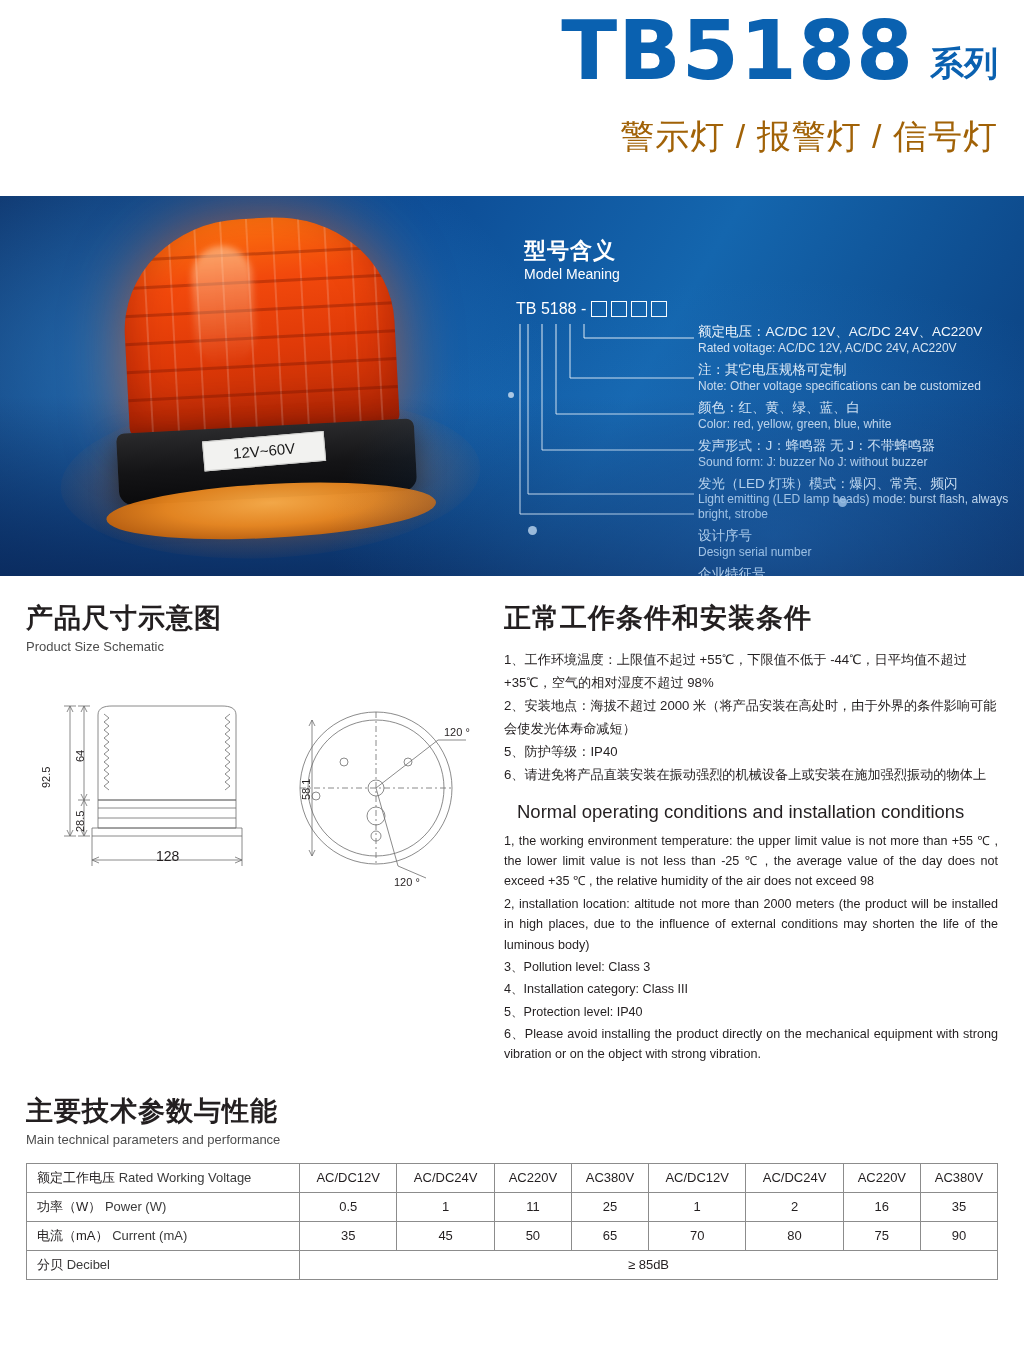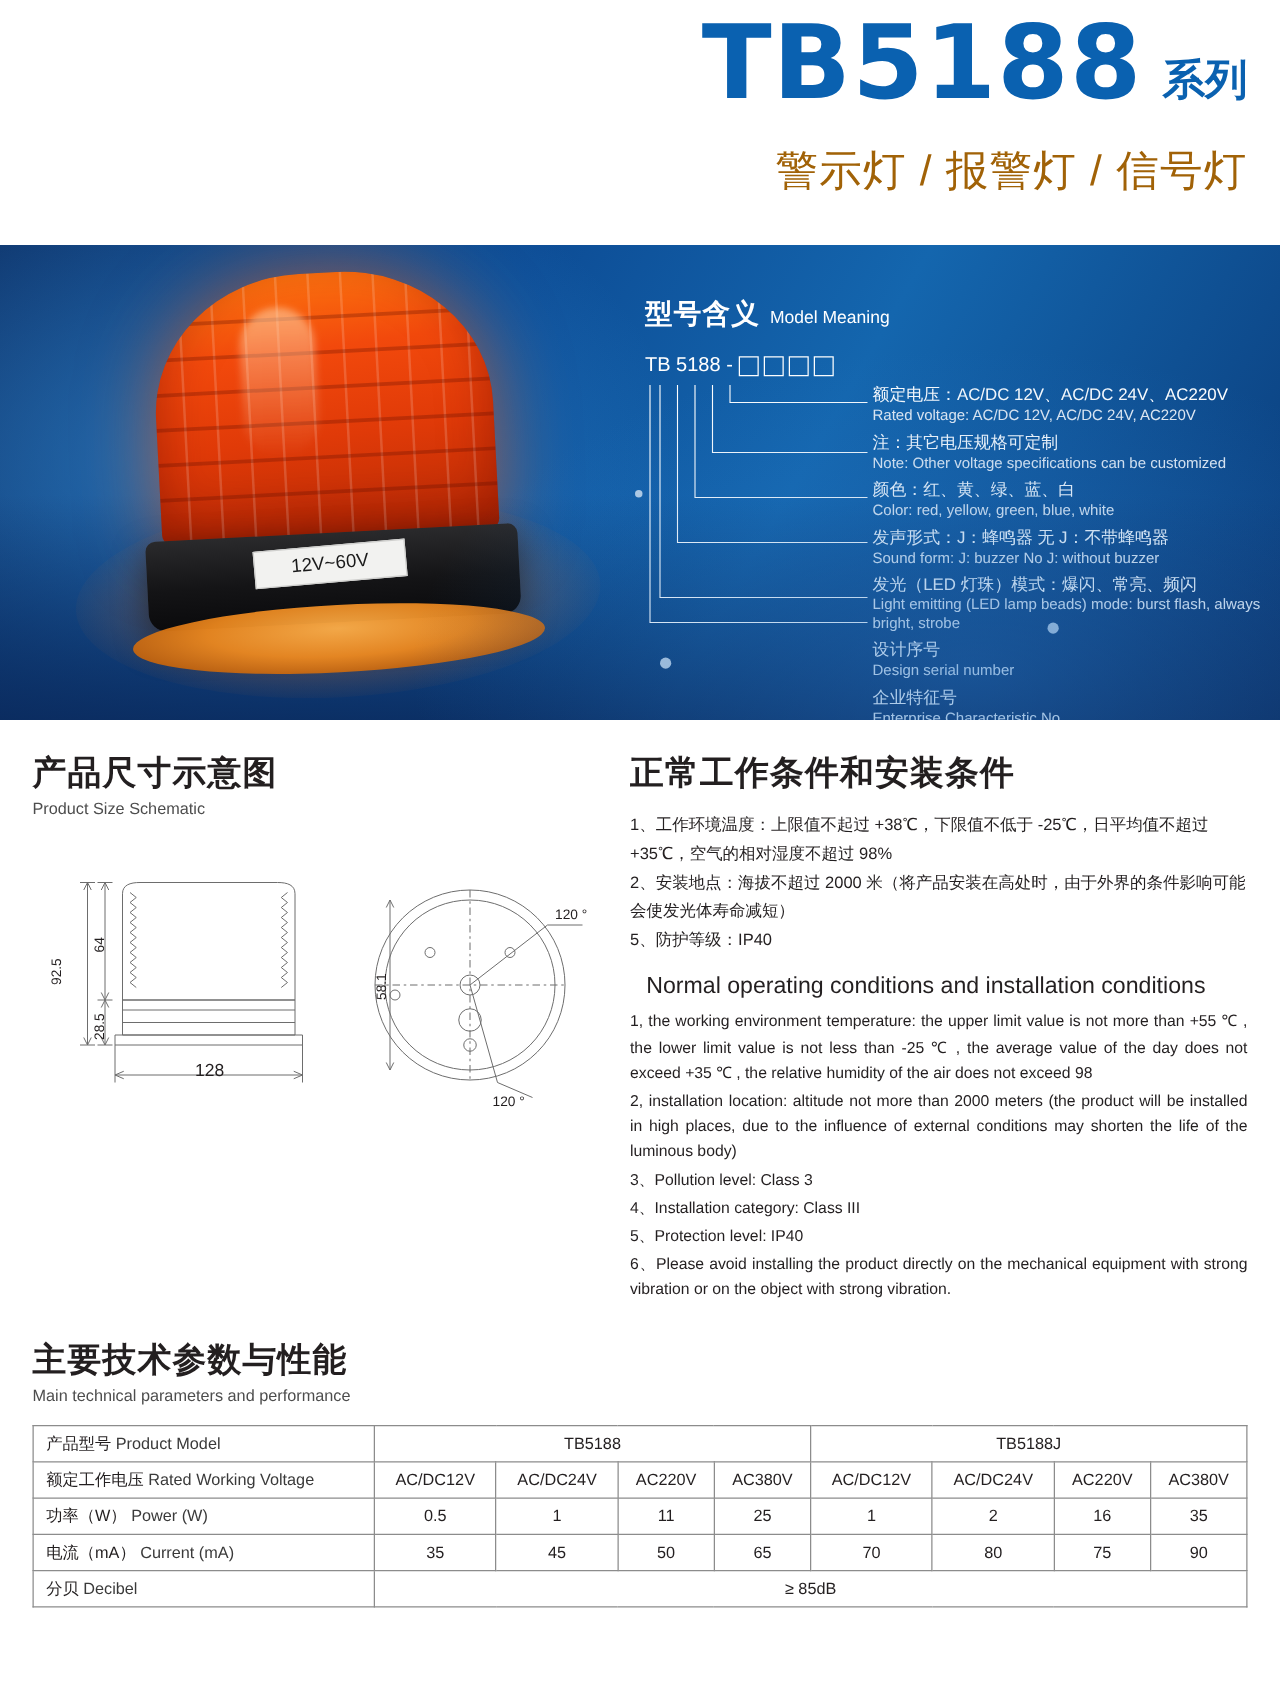--- a/index.html
+++ b/index.html
@@ -182,20 +182,21 @@
   .model-block {
     position: absolute;
     left: 516px;
     top: 40px;
     width: 500px;
     color: #ffffff;
   }
   .model-head {
     display: flex;
     align-items: baseline;
+    flex-direction: column;
   }
   .model-head .cn {
     font-size: 22px;
     font-weight: bold;
     letter-spacing: 1px;
   }
   .model-head .en {
     font-size: 14px;
     margin-left: 8px;
   }
@@ -501,51 +502,44 @@
         <div style="position:absolute; left:130px; top:148px; font-size:14px;">128</div>
         <div style="position:absolute; left:274px; top:100px; font-size:11px; transform:rotate(-90deg); transform-origin:left top;">58.1</div>
         <div style="position:absolute; left:418px; top:26px; font-size:11px;">120 °</div>
         <div style="position:absolute; left:368px; top:176px; font-size:11px;">120 °</div>
       </div>
     </div>
 
     <div class="col-right">
       <div class="section-title">正常工作条件和安装条件</div>
       <div class="cond-list">
-        <p>1、工作环境温度：上限值不起过 +38℃，下限值不低于 -25℃，日平均值不超过 +35℃，空气的相对湿度不超过 98%</p>
+        <p>1、工作环境温度：上限值不起过 +55℃，下限值不低于 -44℃，日平均值不超过 +35℃，空气的相对湿度不超过 98%</p>
         <p>2、安装地点：海拔不超过 2000 米（将产品安装在高处时，由于外界的条件影响可能会使发光体寿命减短）</p>
         <p>5、防护等级：IP40</p>
+        <p>6、请进免将产品直装安装在振动强烈的机械设备上或安装在施加强烈振动的物体上</p>
       </div>
       <div class="cond-en-title">Normal operating conditions and installation conditions</div>
       <div class="cond-en">
         <p>1, the working environment temperature: the upper limit value is not more than +55 ℃ , the lower limit value is not less than -25 ℃ , the average value of the day does not exceed +35 ℃ , the relative humidity of the air does not exceed 98</p>
         <p>2, installation location: altitude not more than 2000 meters (the product will be installed in high places, due to the influence of external conditions may shorten the life of the luminous body)</p>
         <p>3、Pollution level: Class 3</p>
         <p>4、Installation category: Class III</p>
         <p>5、Protection level: IP40</p>
         <p>6、Please avoid installing the product directly on the mechanical equipment with strong vibration or on the object with strong vibration.</p>
       </div>
     </div>
   </div>
 </div>
 
 <div class="table-sec">
   <div class="section-title">主要技术参数与性能</div>
   <div class="section-sub">Main technical parameters and performance</div>
 
   <table>
     <tbody>
-      <tr>
-        <td class="rowhead">
-          <span>产品型号</span>
-          <span class="en">Product Model</span>
-        </td>
-        <td colspan="4">TB5188</td>
-        <td colspan="4">TB5188J</td>
-      </tr>
       <tr>
         <td class="rowhead">
           <span>额定工作电压</span>
           <span class="en">Rated Working Voltage</span>
         </td>
         <td>AC/DC12V</td>
         <td>AC/DC24V</td>
         <td>AC220V</td>
         <td>AC380V</td>
         <td>AC/DC12V</td>

